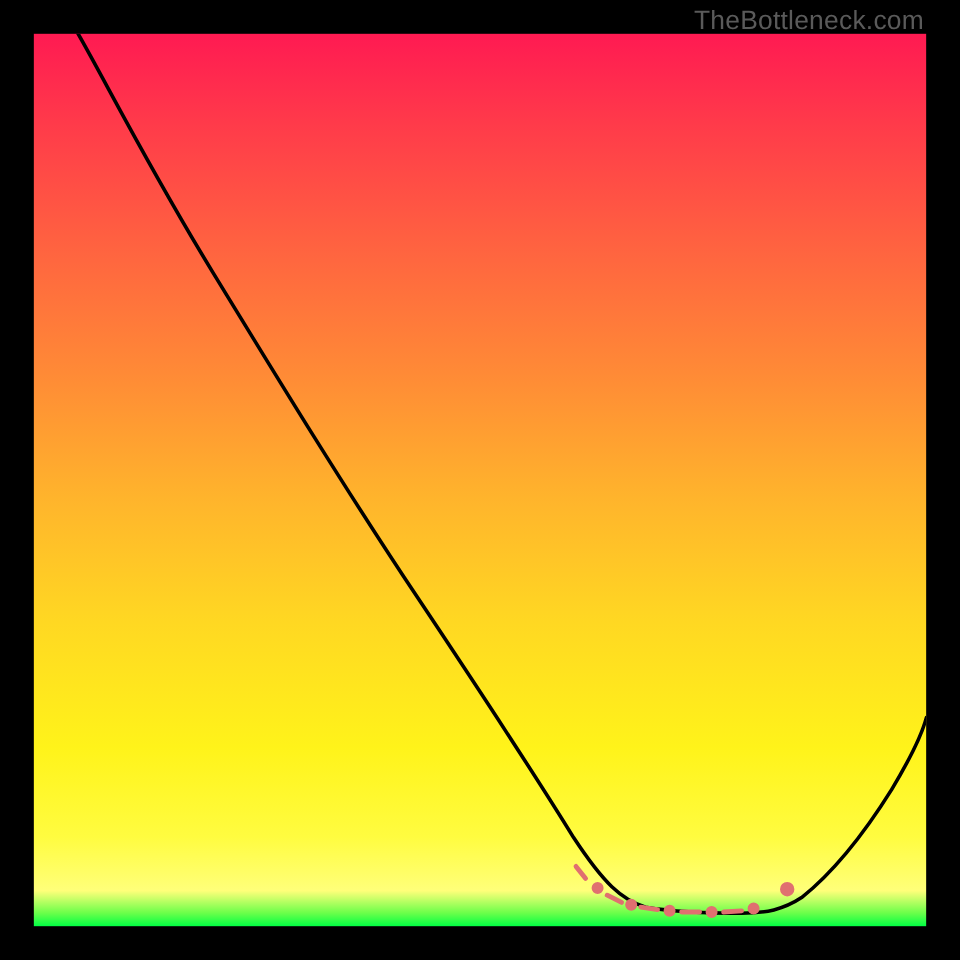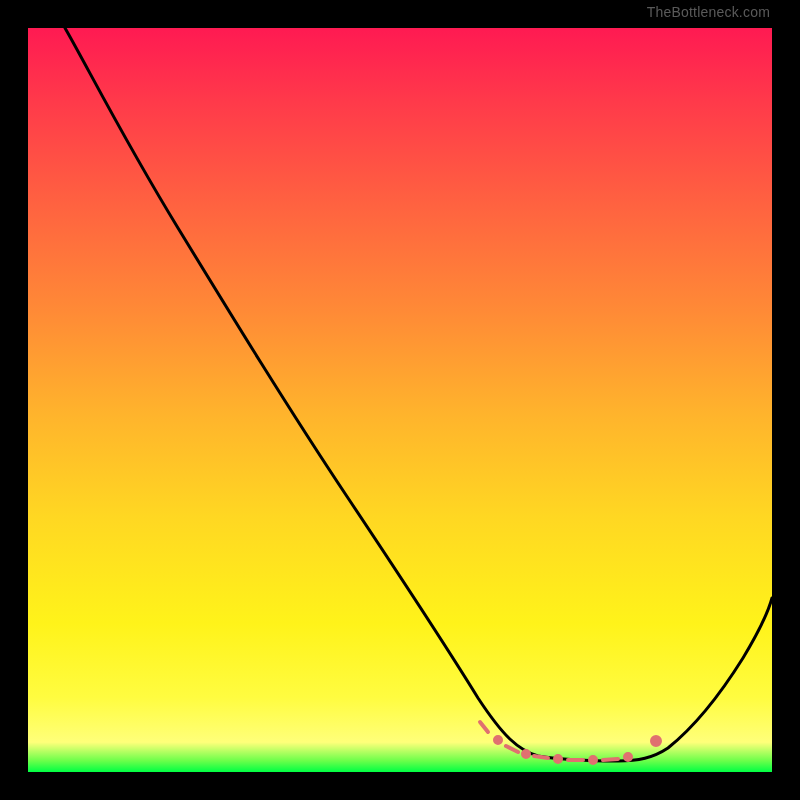--- a/index.html
+++ b/index.html
@@ -49,21 +49,21 @@
     position: absolute;
     inset: 0;
     width: 100%;
     height: 100%;
   }
   .watermark {
     position: absolute;
     top: 4px;
     right: 30px;
     color: #5a5a5a;
-    font-size: 14px;
+    font-size: 22px;
     font-weight: 500;
     letter-spacing: 0.2px;
   }
 </style>
 </head>
 <body>
 
 <div class="frame">
 
   <div class="plot-area">

